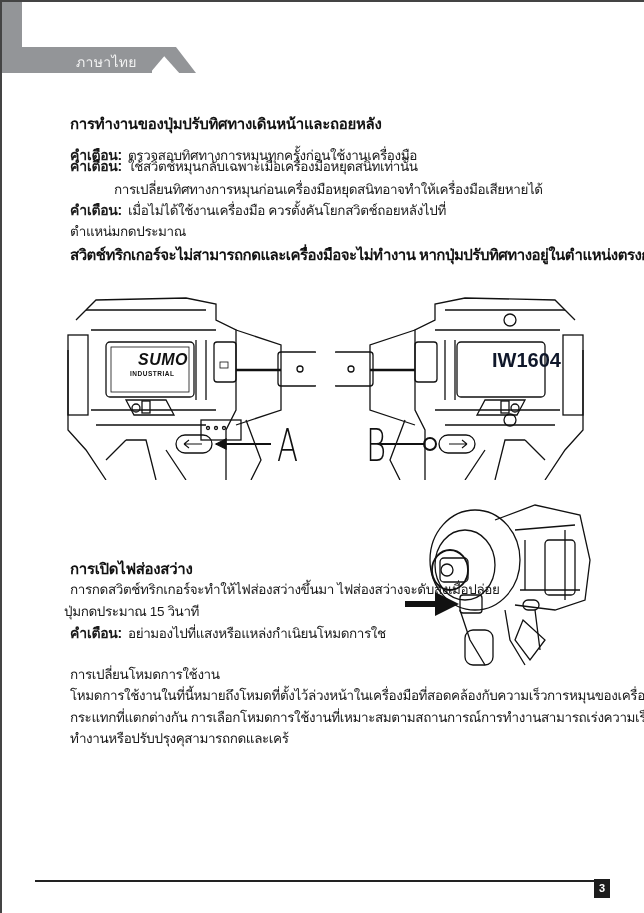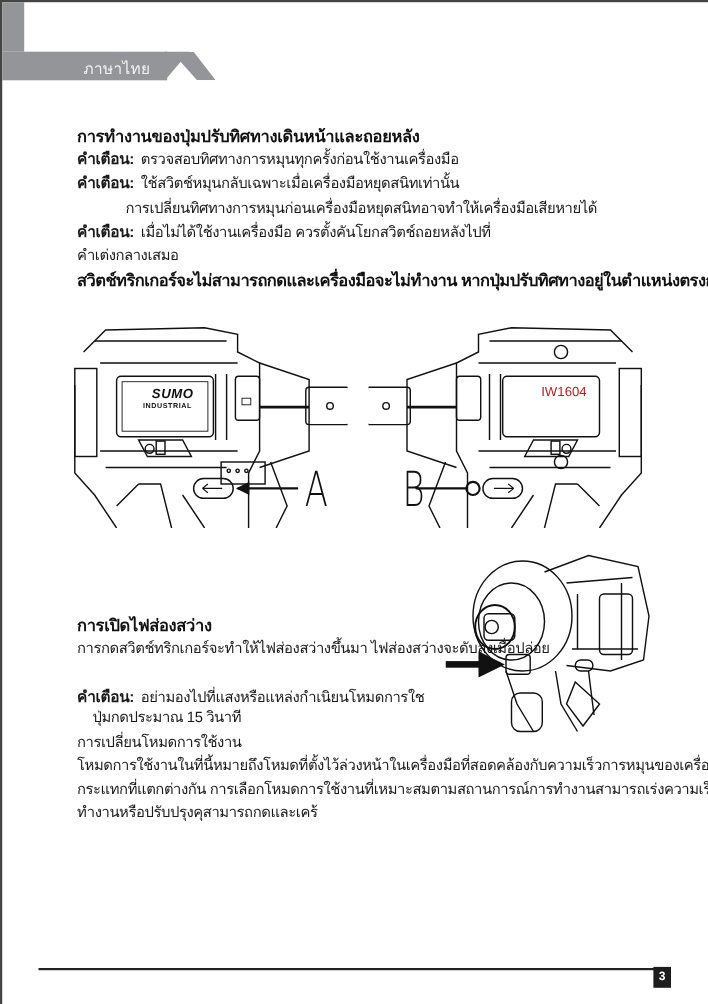--- a/index.html
+++ b/index.html
@@ -46,31 +46,31 @@
 <div>
   <div class="hdr-vert"></div>
   <div class="hdr-band"></div>
   <div class="hdr-slant1"></div>
   <div class="hdr-slant2"></div>
   <div class="hdr-label">ภาษาไทย</div>
 </div>
 
 
 <div class="t h1" style="left:70px; top:112px;">การทำงานของปุ่มปรับทิศทางเดินหน้าและถอยหลัง</div>
-<div class="t p" style="left:70px; top:133px;">
+<div class="t p" style="left:70px; top:144px;">
   <span class="warn">คำเตือน:</span><span>ตรวจสอบทิศทางการหมุนทุกครั้งก่อนใช้งานเครื่องมือ</span>
 </div>
 <div class="t p" style="left:70px; top:155px;">
   <span class="warn">คำเตือน:</span><span>ใช้สวิตช์หมุนกลับเฉพาะเมื่อเครื่องมือหยุดสนิทเท่านั้น</span>
 </div>
 <div class="t p" style="left:70px; top:178px;margin-left:44px;">การเปลี่ยนทิศทางการหมุนก่อนเครื่องมือหยุดสนิทอาจทำให้เครื่องมือเสียหายได้</div>
 <div class="t p" style="left:70px; top:199px;">
   <span class="warn">คำเตือน:</span><span>เมื่อไม่ได้ใช้งานเครื่องมือ ควรตั้งคันโยกสวิตช์ถอยหลังไปที่</span>
 </div>
-<div class="t p" style="left:70px; top:220px;">คำเต่งกลางเสมอ</div>
+<div class="t p" style="left:70px; top:220px;">ตำแหน่มกดประมาณ</div>
 <div class="t bold-line" style="left:70px; top:243px;">สวิตช์ทริกเกอร์จะไม่สามารถกดและเครื่องมือจะไม่ทำงาน หากปุ่มปรับทิศทางอยู่ในตำแหน่งตรงกลาง</div>
 
 
 <svg class="fig" style="left:66px; top:290px;" width="250" height="190" viewBox="0 0 250 190" fill="none" stroke="#111" stroke-width="1.3">
   <path d="M10 30 L30 10 L120 8 L150 14 L150 30 L170 40 L170 120 L160 140 L160 190"></path>
   <path d="M2 60 L2 140 L20 160 L40 190"></path>
   <path d="M20 20 L140 20 M25 40 L150 40 M25 120 L150 120 M30 135 L140 135"></path>
   <rect x="2" y="45" width="20" height="80"></rect>
   <rect x="40" y="52" width="88" height="55" rx="4"></rect>
   <rect x="45" y="57" width="78" height="45" stroke-width="0.8"></rect>
@@ -88,21 +88,21 @@
     <circle cx="150" cy="138" r="1.5"></circle>
     <circle cx="158" cy="138" r="1.5"></circle>
   <rect x="110" y="145" width="36" height="18" rx="9"></rect>
   <path d="M118 154 L136 154 M118 154 L123 150 M118 154 L123 158" stroke-width="1.1"></path>
   <path d="M150 154 L205 154" stroke-width="2"></path>
   <path d="M150 154 L160 149 L160 159 Z" fill="#111"></path>
   <path d="M60 150 L80 150 L90 190 M180 130 L195 170 L185 190 M100 160 L120 190 M40 170 L60 150"></path>
 </svg>
 <text></text>
 <div class="t" style="left:130px; top:351px; font-size:6px; font-weight:bold; letter-spacing:0.5px;">
-  <div style="font-size:12px; font-style:italic; margin-left:8px;">SUMO</div>
+  <div style="font-size:16px; font-style:italic; margin-left:8px;">SUMO</div>
   <div style="font-size:6.5px; margin-top:1px;">INDUSTRIAL</div>
 </div>
 <div class="callout" style="left:277px; top:420px;">A</div>
 
 
 <svg class="fig" style="left:335px; top:290px;" width="250" height="190" viewBox="0 0 250 190" fill="none" stroke="#111" stroke-width="1.3">
   <g transform="translate(250,0) scale(-1,1)">
     <path d="M10 30 L30 10 L120 8 L150 14 L150 30 L170 40 L170 120 L160 140 L160 190"></path>
     <path d="M2 60 L2 140 L20 160 L40 190"></path>
     <path d="M20 20 L140 20 M25 40 L150 40 M25 120 L150 120 M30 135 L140 135"></path>
@@ -118,27 +118,27 @@
     <rect x="76" y="111" width="8" height="12"></rect>
     <circle cx="75" cy="30" r="6"></circle>
     <circle cx="75" cy="130" r="6"></circle>
     <rect x="110" y="145" width="36" height="18" rx="9"></rect>
     <path d="M118 154 L136 154 M118 154 L123 150 M118 154 L123 158" stroke-width="1.1"></path>
     <circle cx="155" cy="154" r="6" stroke-width="2"></circle>
     <path d="M60 150 L80 150 L90 190 M180 130 L195 170 L185 190 M100 160 L120 190 M40 170 L60 150"></path>
   </g>
   <path d="M43 154 L90 154" stroke-width="2"></path>
 </svg>
-<div class="t" style="left:492px; top:349px; font-size:12px; font-weight:normal; color:#b91c1c;">IW1604</div>
+<div class="t" style="left:492px; top:349px; font-size:20px; font-weight:bold; color:#0f172a;">IW1604</div>
 <div class="callout" style="left:366px; top:420px;">B</div>
 
 
 <div class="t h1" style="left:70px; top:557px;">การเปิดไฟส่องสว่าง</div>
 <div class="t p" style="left:70px; top:578px;">การกดสวิตช์ทริกเกอร์จะทำให้ไฟส่องสว่างขึ้นมา ไฟส่องสว่างจะดับลงเมื่อปล่อย</div>
-<div class="t p" style="left:84px; top:600px;margin-top:40px;">ปุ่มกดประมาณ 15 วินาที</div>
+<div class="t p" style="left:64px; top:600px;">ปุ่มกดประมาณ 15 วินาที</div>
 <div class="t p" style="left:70px; top:622px;">
   <span class="warn">คำเตือน:</span><span>อย่ามองไปที่แสงหรือแหล่งกำเนิยนโหมดการใช</span>
 </div>
 
 
 <svg class="fig" style="left:405px; top:490px;" width="195" height="180" viewBox="0 0 195 180" fill="none" stroke="#111" stroke-width="1.3">
   <ellipse cx="70" cy="70" rx="45" ry="50"></ellipse>
   <ellipse cx="60" cy="75" rx="30" ry="35"></ellipse>
   <ellipse cx="45" cy="80" rx="18" ry="20" stroke-width="1.8"></ellipse>
   <rect x="35" y="68" width="28" height="24" rx="4"></rect>

